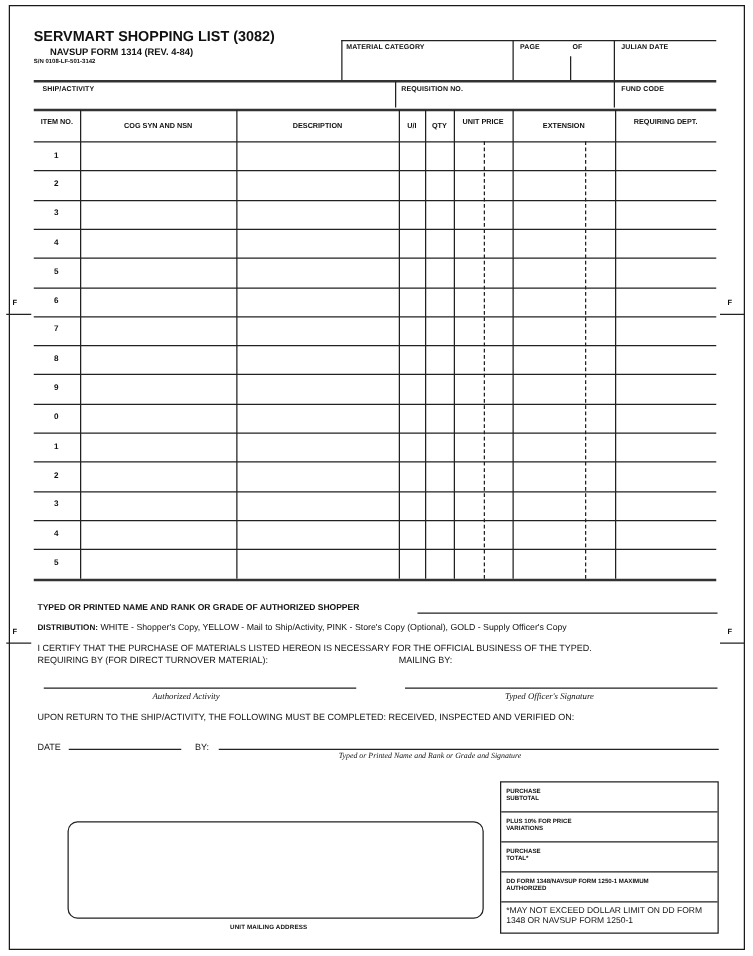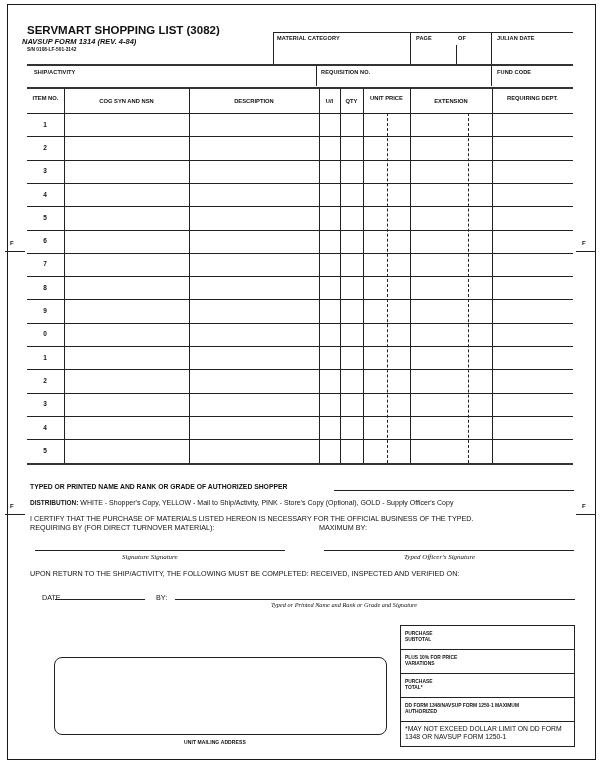--- a/index.html
+++ b/index.html
@@ -4,21 +4,21 @@
   <style>
     html, body { margin: 0; padding: 0; background: #ffffff; }
     body { width: 602px; height: 765px; position: relative; overflow: hidden; font-family: "Liberation Sans", sans-serif; color: #111; }
     .frame { position: absolute; left: 7px; top: 4px; width: 589px; height: 756px; border: 1.5px solid #1a1a1a; box-sizing: border-box; }
     .hline { position: absolute; height: 0; border-top: 1.2px solid #222; }
     .hline.thick { border-top: 2.5px solid #333; }
     .vline { position: absolute; width: 0; border-left: 1.2px solid #222; }
     .vline.dash { border-left: 1.3px dashed #222; }
     .lbl { position: absolute; font-size: 5.6px; font-weight: bold; letter-spacing: 0.1px; white-space: nowrap; text-transform: uppercase; }
     .title1 { position: absolute; left: 27px; top: 24px; font-size: 11.5px; font-weight: bold; }
-    .title2 { position: absolute; left: 22px; top: 37px; font-size: 7.5px; font-weight: bold; font-style: italic; }
+    .title2 { position: absolute; left: 40px; top: 37px; font-size: 7.5px; font-weight: bold; }
     .title3 { position: absolute; left: 27px; top: 47px; font-size: 4.8px; font-weight: bold; }
     .hdr { position: absolute; font-size: 5.8px; font-weight: bold; text-align: center; line-height: 7px; }
     .rownum { position: absolute; width: 40px; text-align: center; font-size: 6.5px; font-weight: bold; }
     .body-text { position: absolute; font-size: 7.5px; white-space: nowrap; }
     .body-text.bold { font-weight: bold; font-size: 6.8px; }
     .sig { position: absolute; font-family: "Liberation Serif", serif; font-style: italic; font-size: 7px; white-space: nowrap; }
     .fmark { position: absolute; font-size: 6px; font-weight: bold; }
     .addr-box { position: absolute; left: 54px; top: 657px; width: 333px; height: 78px; border: 1.3px solid #222; border-radius: 8px; box-sizing: border-box; }
     .totals { position: absolute; left: 400px; top: 625px; width: 175px; height: 122px; border: 1.3px solid #222; box-sizing: border-box; }
     .totals .cell { position: relative; height: 24px; border-bottom: 1.2px solid #222; box-sizing: border-box; padding: 5px 0 0 4px; font-size: 4.9px; font-weight: bold; line-height: 6px; text-transform: uppercase; }
@@ -83,29 +83,29 @@
 <div class="body-text bold" style="left:30px; top:483px;">TYPED OR PRINTED NAME AND RANK OR GRADE OF AUTHORIZED SHOPPER</div>
 <div class="hline" style="left:334px; top:490px; width:240px;"></div>
 
 <div class="body-text" style="left:30px; top:499px; font-size:7px;">
   <span style="font-weight:bold; font-size:6.5px;">DISTRIBUTION:</span>
   <span>WHITE - Shopper's Copy, YELLOW - Mail to Ship/Activity, PINK - Store's Copy (Optional), GOLD - Supply Officer's Copy</span>
 </div>
 
 <div class="body-text" style="left:30px; top:514px; font-size:7.2px;">I CERTIFY THAT THE PURCHASE OF MATERIALS LISTED HEREON IS NECESSARY FOR THE OFFICIAL BUSINESS OF THE TYPED.</div>
 <div class="body-text" style="left:30px; top:523px; font-size:7.2px;">REQUIRING BY (FOR DIRECT TURNOVER MATERIAL):</div>
-<div class="body-text" style="left:319px; top:523px; font-size:7.2px;">MAXIMUM BY:</div>
+<div class="body-text" style="left:319px; top:523px; font-size:7.2px;">MAILING BY:</div>
 
 <div class="hline" style="left:35px; top:550px; width:250px;"></div>
-<div class="sig" style="left:122px; top:553px;">Signature Signature</div>
+<div class="sig" style="left:122px; top:553px;">Authorized Activity</div>
 <div class="hline" style="left:324px; top:550px; width:250px;"></div>
 <div class="sig" style="left:404px; top:553px;">Typed Officer's Signature</div>
 
 <div class="body-text" style="left:30px; top:569px; font-size:7.2px;">UPON RETURN TO THE SHIP/ACTIVITY, THE FOLLOWING MUST BE COMPLETED:  RECEIVED, INSPECTED AND VERIFIED ON:</div>
-<div class="body-text" style="left:30px; top:593px; font-size:7.2px;margin-left:12px;">DATE</div>
+<div class="body-text" style="left:30px; top:593px; font-size:7.2px;">DATE</div>
 <div class="hline" style="left:55px; top:599px; width:90px;"></div>
 <div class="body-text" style="left:156px; top:593px; font-size:7.2px;">BY:</div>
 <div class="hline" style="left:175px; top:599px; width:400px;"></div>
 <div class="sig" style="left:271px; top:601px; font-size:6.3px;">Typed or Printed Name and Rank or Grade and Signature</div>
 
 <div class="addr-box"></div>
 <div class="lbl" style="left:184px; top:739px; font-size:5px;">UNIT MAILING ADDRESS</div>
 
 <div class="totals">
   <div class="cell">

